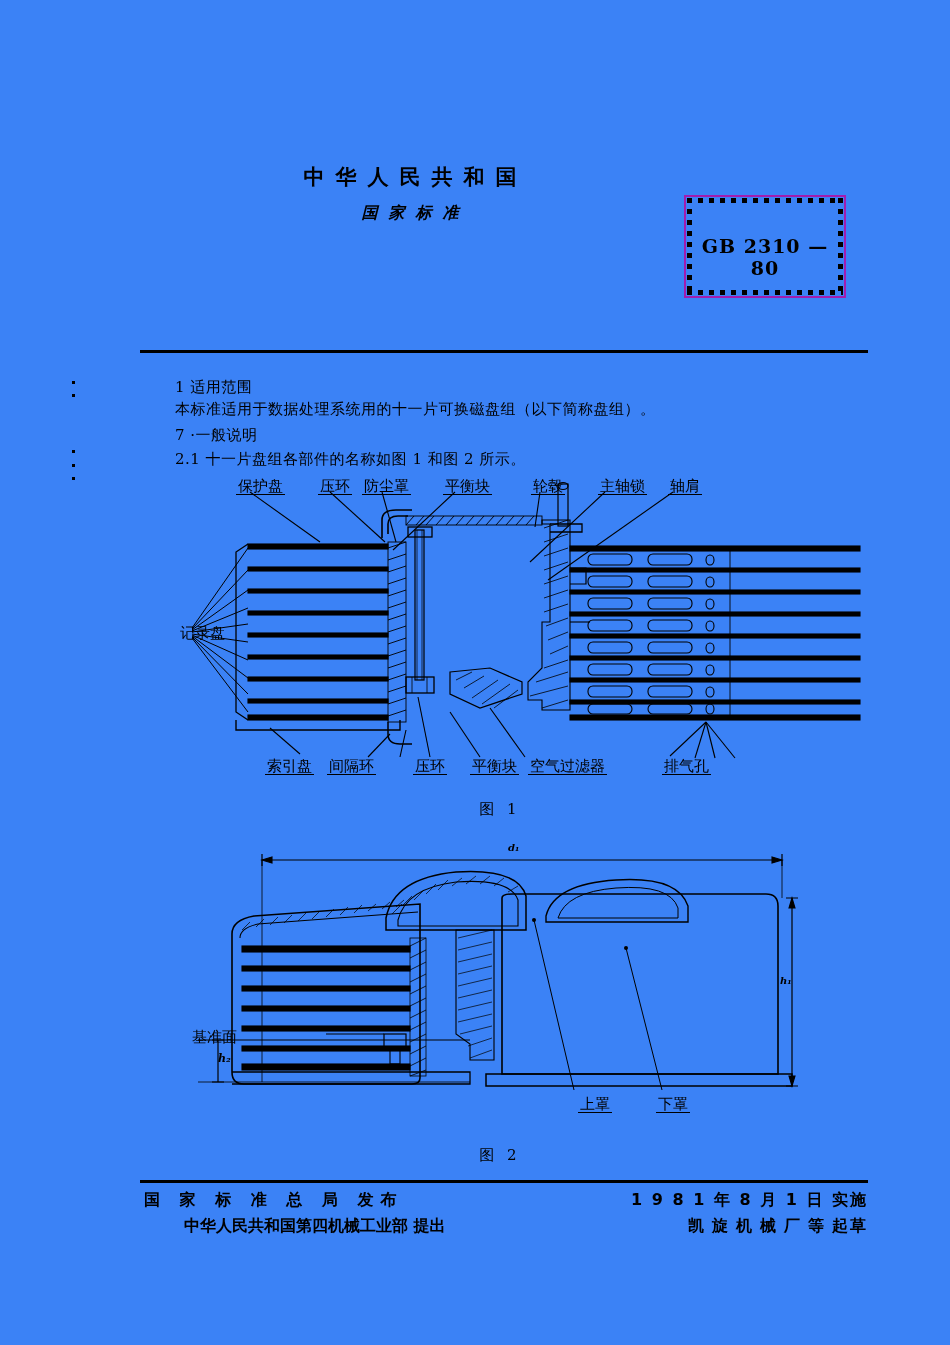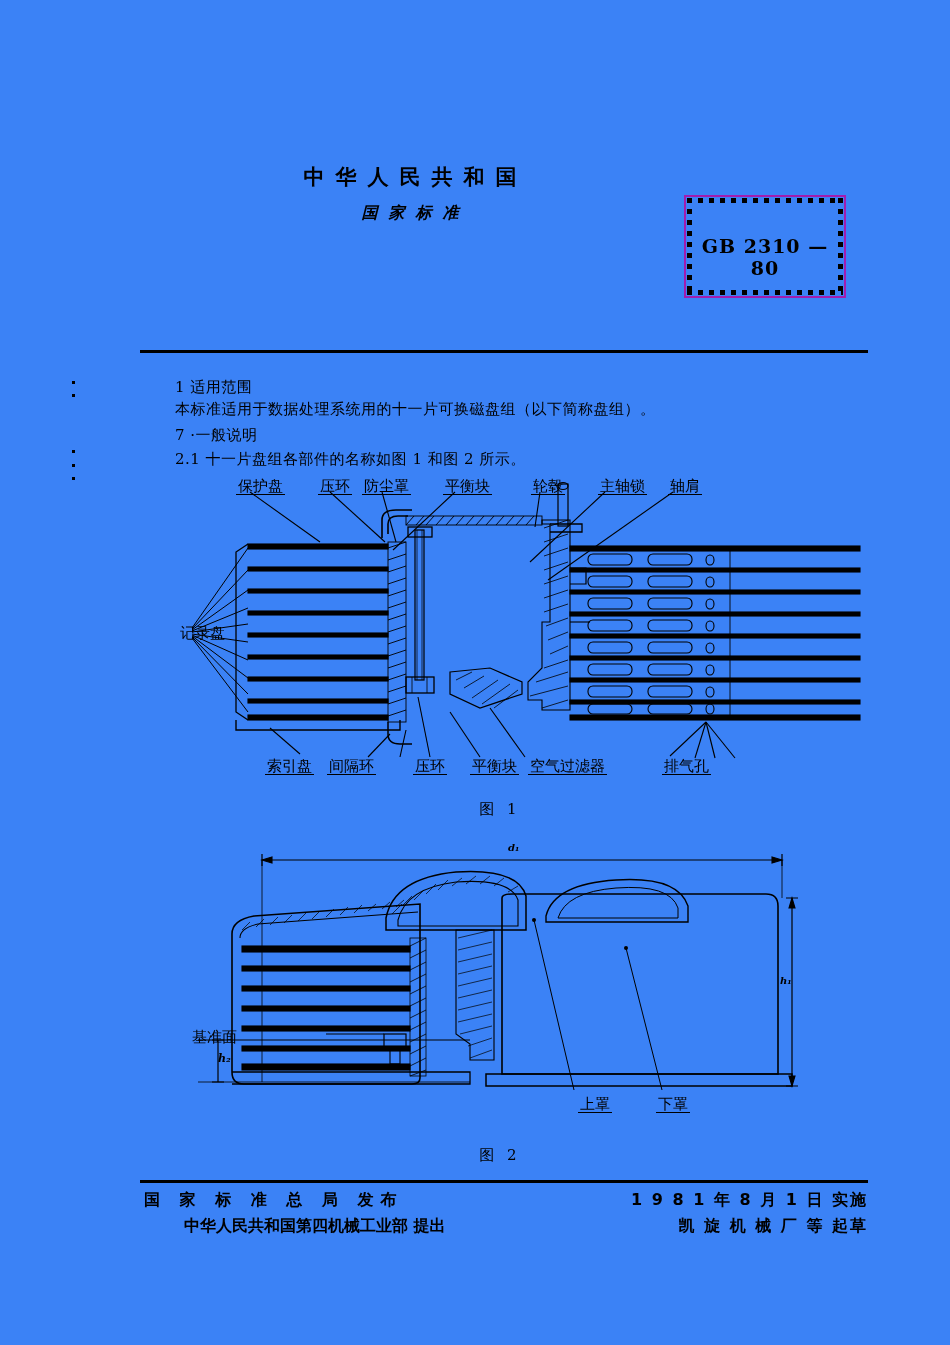--- a/index.html
+++ b/index.html
@@ -158,21 +158,21 @@
   .foot {
     position: absolute;
     font-weight: bold;
     font-size: 16px;
     white-space: nowrap;
     color: #000;
   }
   #foot-l1 { left: 144px; top: 1190px; letter-spacing: 7px; }
   #foot-l2 { left: 144px; top: 1216px; letter-spacing: 0px; margin-left: 40px; }
   #foot-r1 { right: 82px; top: 1190px; letter-spacing: 2px; }
-  #foot-r2 { right: 82px; top: 1216px; letter-spacing: 2px; }
+  #foot-r2 { right: 82px; top: 1216px; letter-spacing: 2px; font-family: Liberation Serif, serif; }
 </style>
 </head>
 <body>
 
 <div id="page">
 
   <div class="hdr-line" id="hdr-country">中华人民共和国</div>
 
   <div class="hdr-line" id="hdr-standard">国家标准</div>
 

